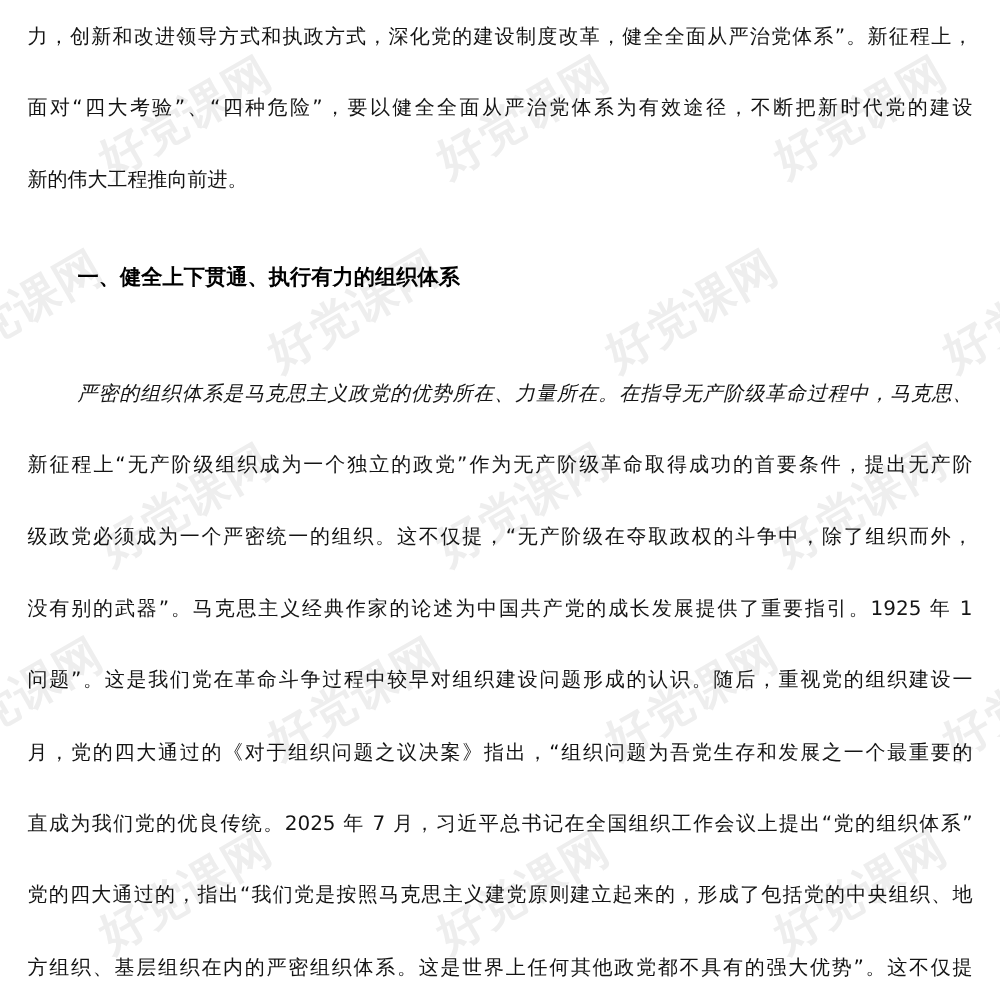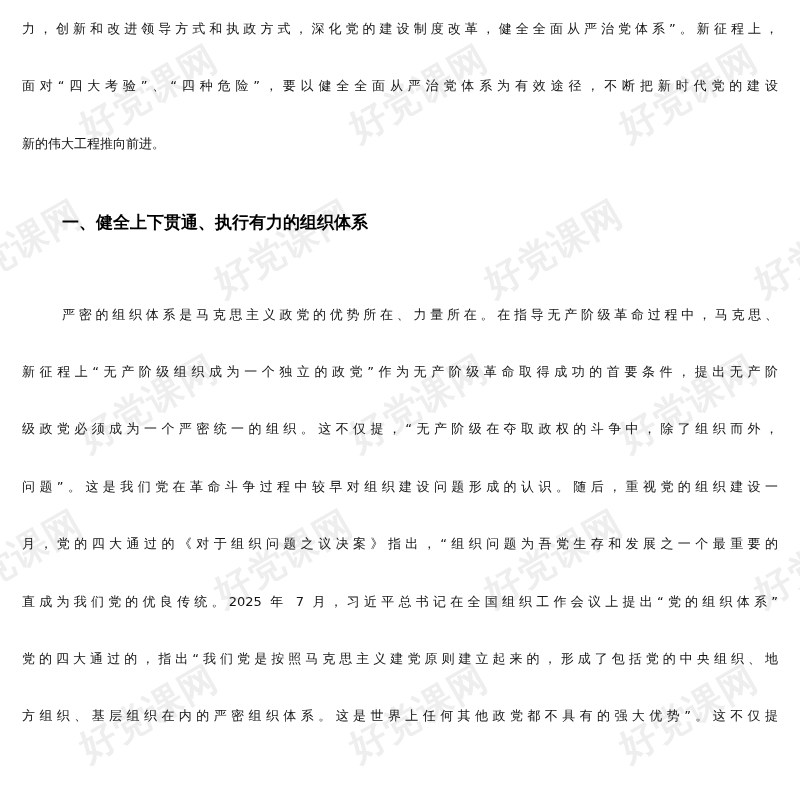--- a/index.html
+++ b/index.html
@@ -61,32 +61,33 @@
   p.body-line,
   h2.section-heading {
     margin: 0;
     padding: 0;
   }
 
   
   .line {
     height: 57.4px;
     line-height: 57.4px;
-    font-size: 13px;
+    font-size: 16px;
     white-space: nowrap;
     letter-spacing: 0;
     color: #141414;
   }
   .line.justify {
     white-space: normal;
     text-align: justify;
     text-align-last: justify;
   }
   .line.indent {
     text-indent: 40px;
+    font-style: italic;
   }
   .line.last {
     text-align: left;
     text-align-last: left;
     white-space: nowrap;
   }
 
   .section-heading {
     height: 57.4px;
     line-height: 57.4px;
@@ -136,20 +137,21 @@
     <div class="spacer-sm"></div>
 
     <h2 class="section-heading">一、健全上下贯通、执行有力的组织体系</h2>
 
     <div class="spacer-md"></div>
 
     <div>
       <div class="line justify indent">严密的组织体系是马克思主义政党的优势所在、力量所在。在指导无产阶级革命过程中，马克思、</div>
       <div class="line justify">新征程上“无产阶级组织成为一个独立的政党”作为无产阶级革命取得成功的首要条件，提出无产阶</div>
       <div class="line justify">级政党必须成为一个严密统一的组织。这不仅提，“无产阶级在夺取政权的斗争中，除了组织而外，</div>
+      <div class="line justify">没有别的武器”。马克思主义经典作家的论述为中国共产党的成长发展提供了重要指引。1925 年 1</div>
       <div class="line justify">问题”。这是我们党在革命斗争过程中较早对组织建设问题形成的认识。随后，重视党的组织建设一</div>
       <div class="line justify">月，党的四大通过的《对于组织问题之议决案》指出，“组织问题为吾党生存和发展之一个最重要的</div>
       <div class="line justify">直成为我们党的优良传统。2025 年 7 月，习近平总书记在全国组织工作会议上提出“党的组织体系”</div>
       <div class="line justify">党的四大通过的，指出“我们党是按照马克思主义建党原则建立起来的，形成了包括党的中央组织、地</div>
       <div class="line justify">方组织、基层组织在内的严密组织体系。这是世界上任何其他政党都不具有的强大优势”。这不仅提</div>
 
     </div>
 
   </div>
 </div>

